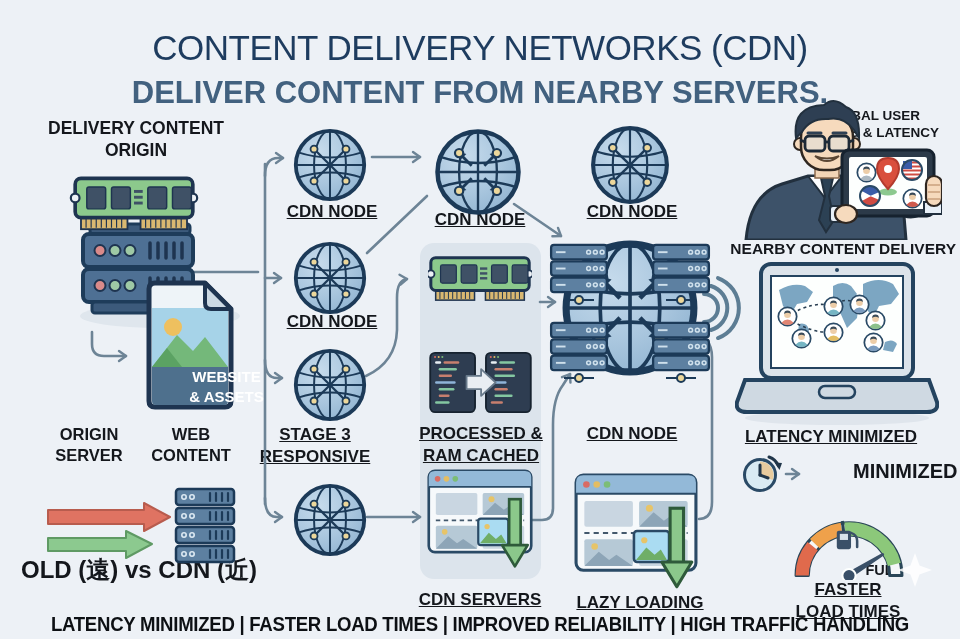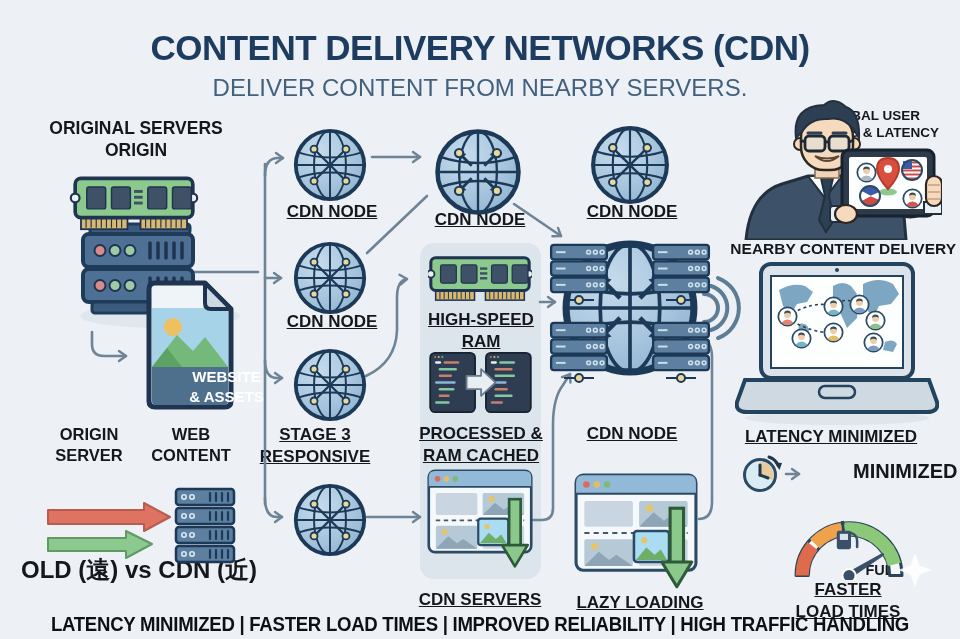--- a/index.html
+++ b/index.html
@@ -1,23 +1,23 @@
 <!DOCTYPE html>
 <html><head>
 <meta charset="utf-8">
 <style>
   html,body{margin:0;padding:0;background:#dde2e9;}
   .stage{position:relative;width:960px;height:639px;background:#edf1f6;overflow:hidden;
          font-family:"Liberation Sans",sans-serif;}
   .abs{position:absolute;}
   .lbl{position:absolute;font-weight:bold;color:#14171c;text-align:center;
        white-space:pre-line;line-height:1.28;}
-  .title{left:0;top:26px;width:960px;font-size:35px;font-weight:700;color:#1e3c5f;
+  .title{left:0;top:26px;width:960px;font-size:35px;font-weight:400;color:#1e3c5f;
          letter-spacing:-0.5px;}
-  .subtitle{left:0;top:73px;width:960px;font-size:24px;font-weight:400;color:#42617f;}
+  .subtitle{left:0;top:73px;width:960px;font-size:31px;font-weight:700;color:#42617f;}
   .origin-heading{left:18px;top:117px;width:236px;font-size:17.5px;font-weight:800;}
   .s17{font-size:17px;text-decoration:underline;}
   .file-badge{left:147px;top:367px;width:87px;font-size:15px;color:#ffffff;line-height:1.3;padding-left:36px;}
   .global-user{left:790px;top:107px;width:162px;font-size:13.5px;}
   .nearby{left:710px;top:239px;width:246px;font-size:15.5px;text-align:right;}
   .minimized{left:806px;top:459px;width:150px;font-size:20px;text-align:left;margin-left:47px;}
   .gauge-lbl{font-size:14.5px;}
   .old-vs{left:8px;top:555px;width:262px;font-size:24px;}
   .footer{position:absolute;left:0;top:613px;width:960px;text-align:center;font-weight:800;
           font-size:20px;color:#0d1014;letter-spacing:-0.3px;transform:scaleX(.93);
@@ -208,21 +208,21 @@
     <g fill="none" stroke="#5d7d94" stroke-width="4" stroke-linecap="round">
       <path d="M704,294 A14,14 0 0 1 704,322"></path>
       <path d="M711,286 A23,23 0 0 1 711,330"></path>
       <path d="M718,278 A32,32 0 0 1 718,338"></path>
     </g>
   </svg>
 
   <div class="lbl title">CONTENT DELIVERY NETWORKS (CDN)</div>
   <div class="lbl subtitle">DELIVER CONTENT FROM NEARBY SERVERS.</div>
 
-  <div class="lbl origin-heading">ORIGINAL SERVERS
+  <div class="lbl origin-heading">DELIVERY CONTENT
 ORIGIN</div>
 
   <svg class="abs" style="left:50px;top:164px;z-index:2" width="200" height="170" viewBox="0 0 200 170">
     <ellipse cx="110" cy="152" rx="80" ry="12" fill="#dfe6ed"></ellipse>
     <rect x="40" y="60" width="100" height="10" rx="3" fill="#3c5a7b" stroke="#1e3c5a" stroke-width="3"></rect>
     <g fill="#4e7094" stroke="#1e3c5a" stroke-width="4">
       <rect x="33" y="70" width="110" height="33" rx="6"></rect>
       <rect x="33" y="105" width="110" height="33" rx="6"></rect>
     </g>
     <g stroke="#1e3450" stroke-width="2">
@@ -309,22 +309,20 @@
         <circle cx="133" cy="66" r="4"></circle>
       <circle cx="31" cy="144" r="4"></circle>
         <circle cx="133" cy="144" r="4"></circle>
     </g>
   </svg>
   <div class="lbl s17" style="left:572px;top:423px;width:120px">CDN NODE</div>
 
   <svg class="abs" style="left:428px;top:254px;z-index:2" width="104" height="51">
       <use href="#sym-ram" width="104" height="51"></use>
     </svg>
-  <div class="lbl s17" style="left:412px;top:309px;width:138px">HIGH-SPEED
-RAM</div>
 
   <svg class="abs" style="left:429px;top:349px;z-index:2" width="103" height="67" viewBox="0 0 170 110">
     <rect x="2" y="6" width="74" height="98" rx="8" fill="#2e3d51" stroke="#16222f" stroke-width="3"></rect>
     <rect x="94" y="6" width="74" height="98" rx="8" fill="#2e3d51" stroke="#16222f" stroke-width="3"></rect>
     <g>
       <circle cx="10" cy="13" r="1.7" fill="#d96b63"></circle>
         <circle cx="16" cy="13" r="1.7" fill="#e3bd63"></circle>
         <circle cx="22" cy="13" r="1.7" fill="#7cbd76"></circle>
       <circle cx="102" cy="13" r="1.7" fill="#d96b63"></circle>
         <circle cx="108" cy="13" r="1.7" fill="#e3bd63"></circle>

